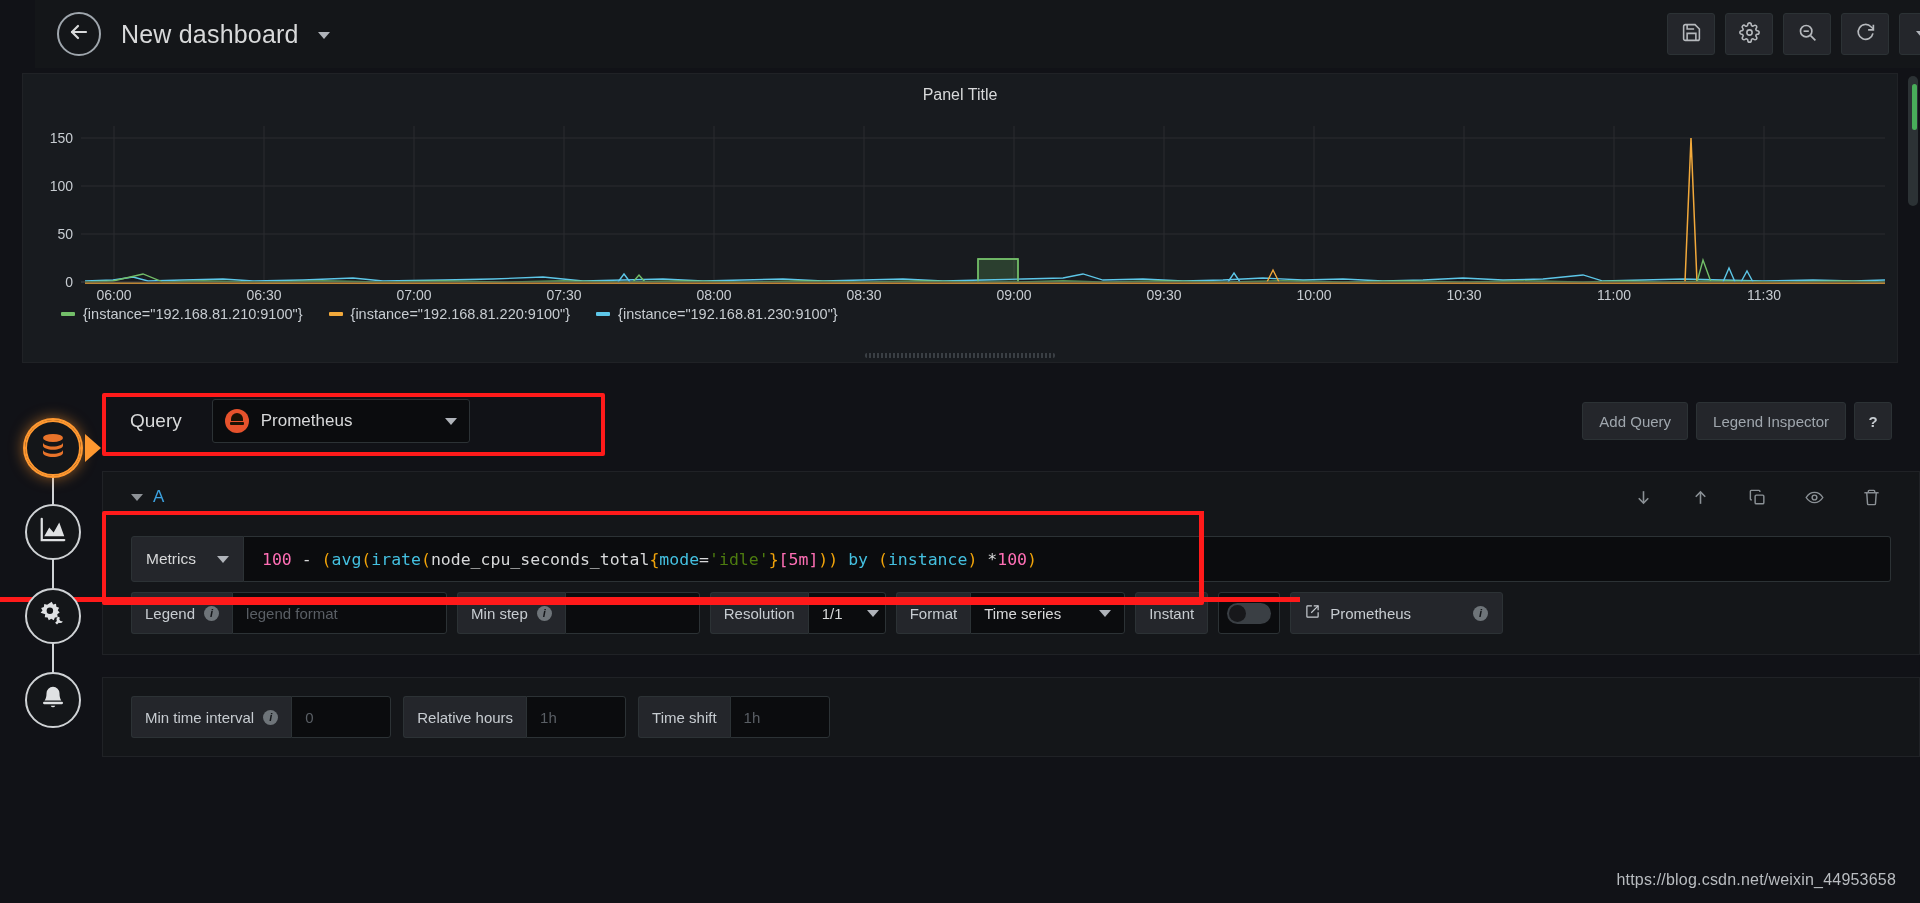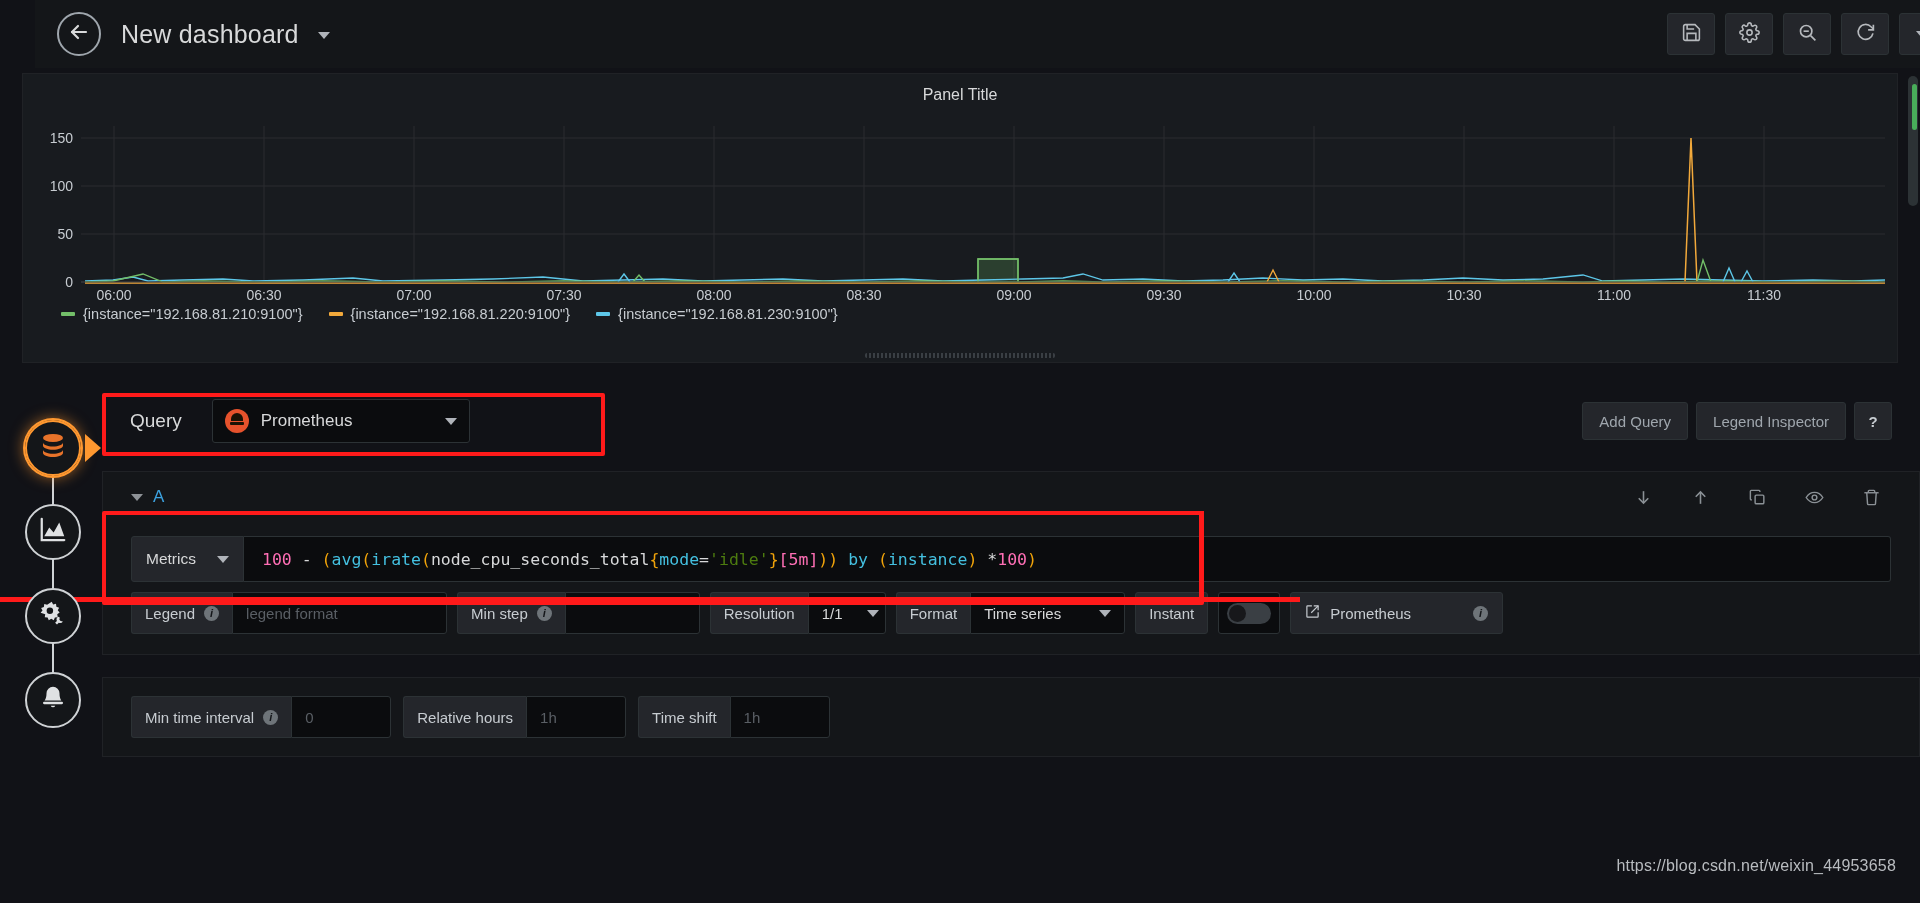--- a/index.html
+++ b/index.html
@@ -257,21 +257,21 @@
     transform: translateY(-50%);
     border-top: 14px solid transparent; border-bottom: 14px solid transparent;
     border-left: 16px solid #ff9830;
   }
   .rail-item.active .db-glow {
     position: absolute; inset: -2px; border-radius: 50%;
     box-shadow: 0 0 0 2px #ff9830, 0 0 14px 2px rgba(255,152,48,.55);
   }
 
   .watermark {
-    position: absolute; right: 24px; bottom: 28px;
+    position: absolute; right: 24px; bottom: 14px;
     color: #b9bcc0; font-size: 16px; letter-spacing: .2px;
   }
 
   .right-scroll {
     position: absolute; right: 2px; top: 76px; width: 10px; height: 130px;
     background: #2c3235; border-radius: 5px;
   }
   .right-scroll-thumb {
     position: absolute; right: 3px; top: 84px; width: 5px; height: 46px;
     background: #48ad5a; border-radius: 3px;

